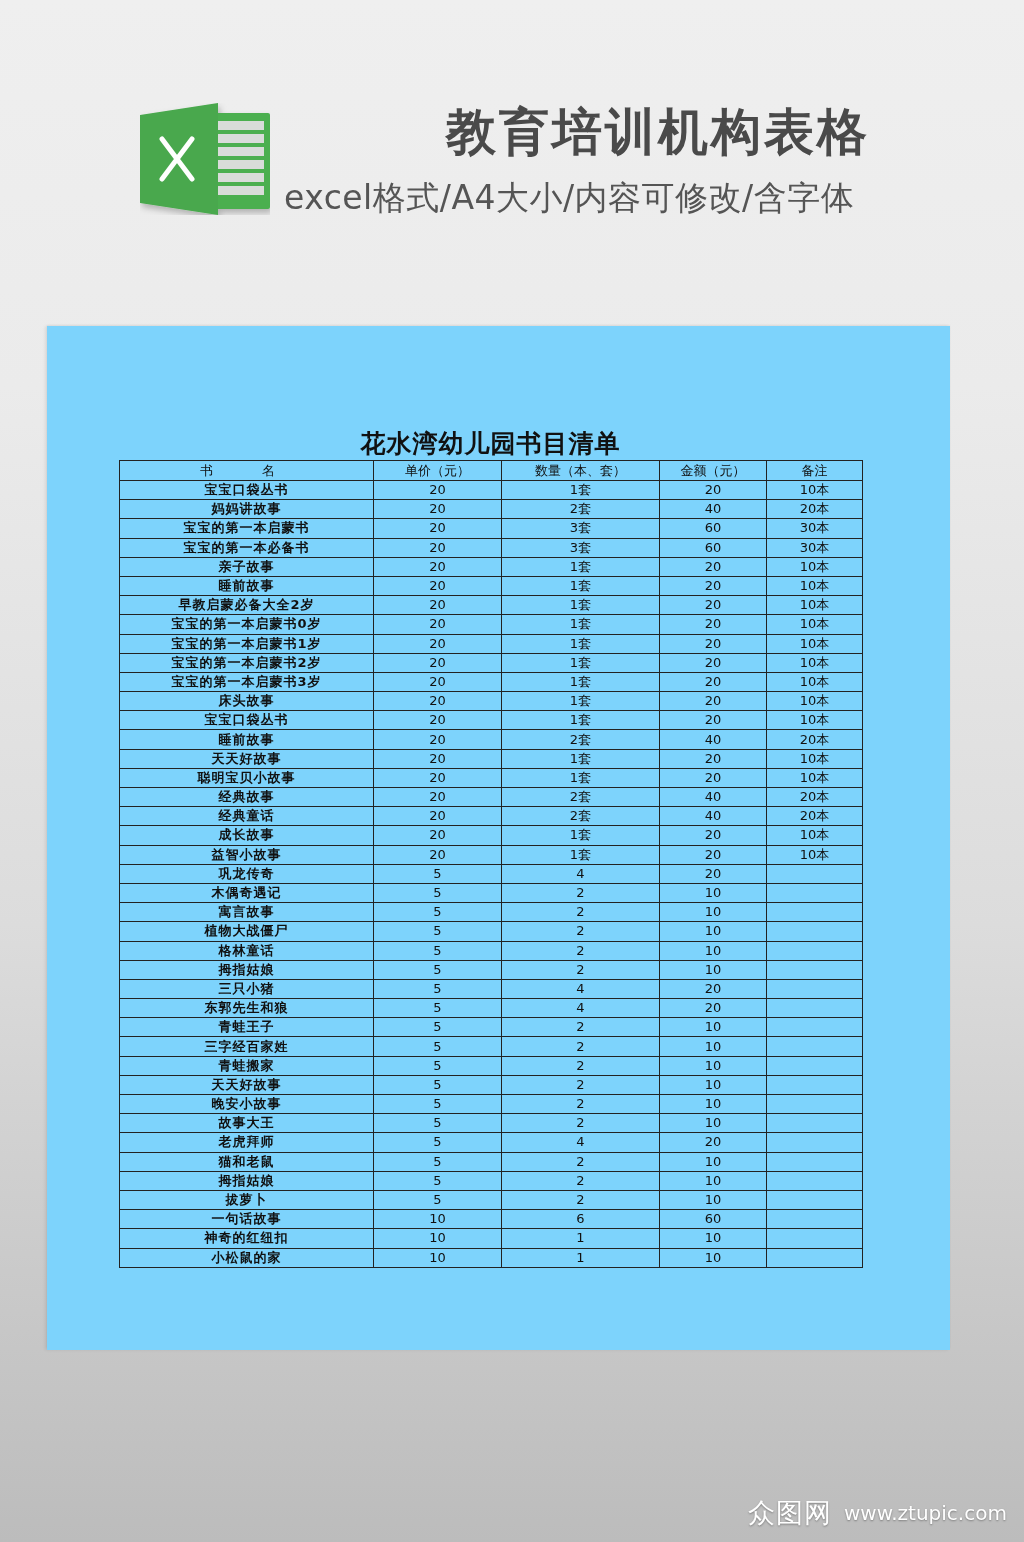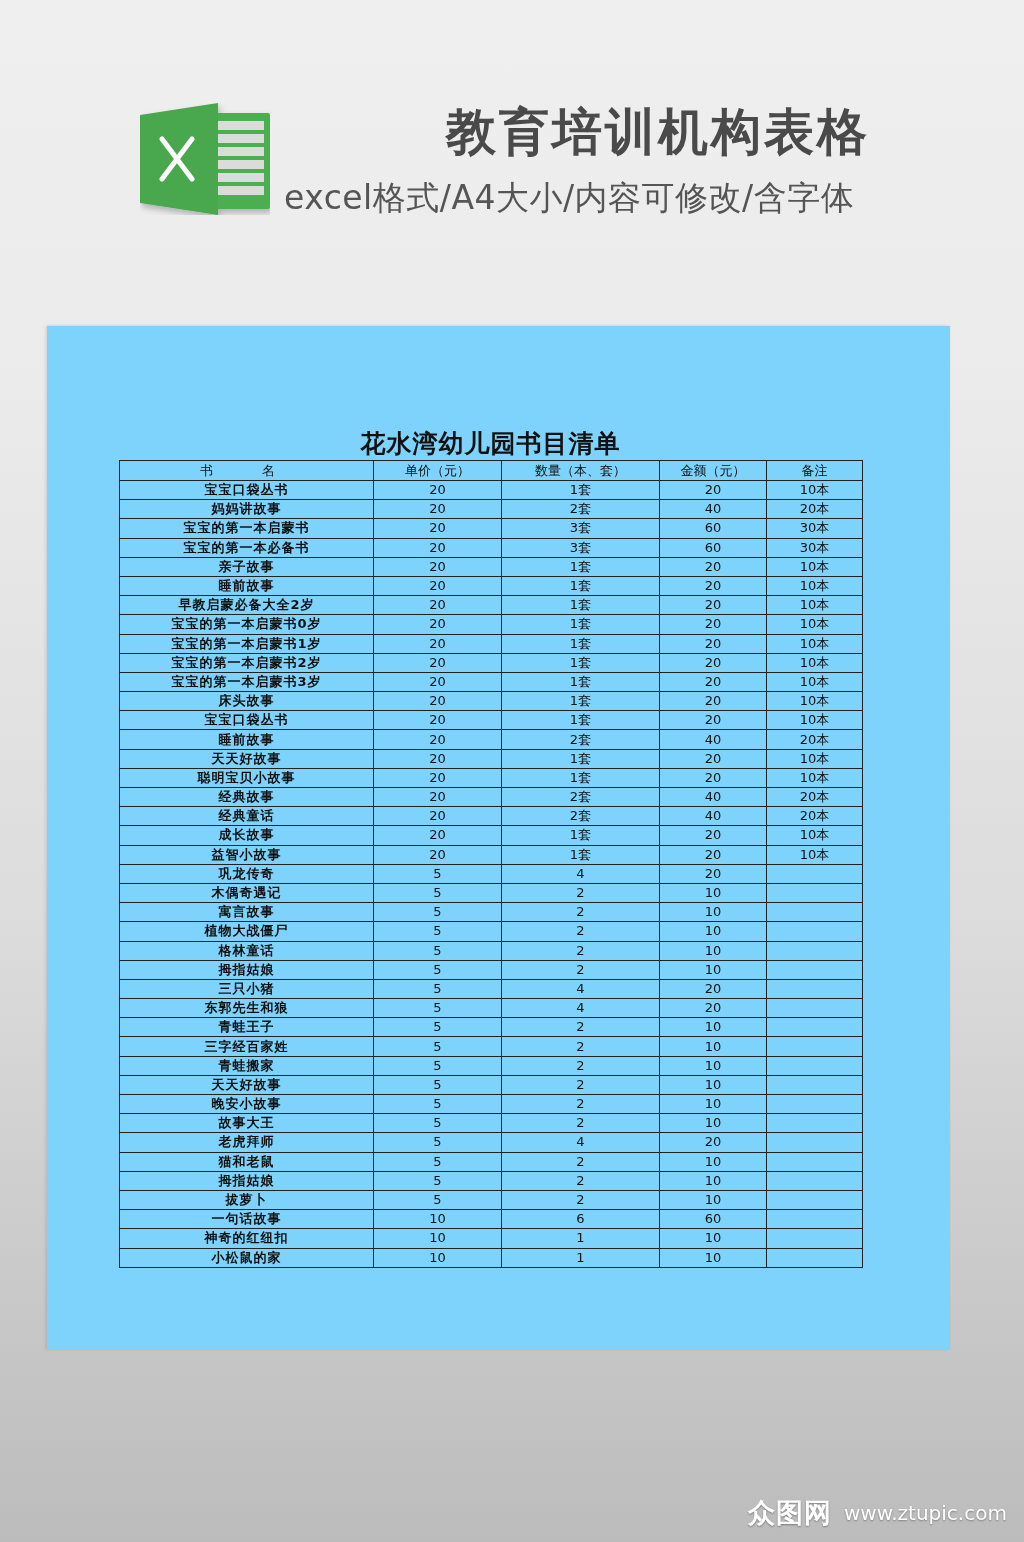--- a/index.html
+++ b/index.html
@@ -36,21 +36,21 @@
       white-space: nowrap; overflow: hidden; font-weight: normal;
     }
     table.books th { text-align: center; height: 19px; }
     table.books td.c { text-align: center; }
     table.books td.name { text-align: center; letter-spacing: 1px; font-weight: bold; }
     th.h-name { letter-spacing: 18px; }
     .watermark {
       position: absolute; left: 748px; top: 1496px; height: 34px; display: flex; align-items: center;
       color: #ffffff; text-shadow: 0 1px 2px rgba(0,0,0,0.35);
     }
-    .wm-logo { font-size: 27px; font-weight: bold; letter-spacing: 1px; margin-right: 12px; }
+    .wm-logo { font-size: 27px; font-weight: normal; letter-spacing: 1px; margin-right: 12px; }
     .wm-url { font-size: 20px; }
   </style>
 </head>
 <body>
 
 <div class="banner">
   <svg class="excel-icon" viewBox="0 0 130 112" xmlns="http://www.w3.org/2000/svg">
     <defs>
       <filter id="sh" x="-10%" y="-10%" width="130%" height="130%">
         <feDropShadow dx="2" dy="4" stdDeviation="3" flood-color="#000" flood-opacity="0.25"></feDropShadow>

